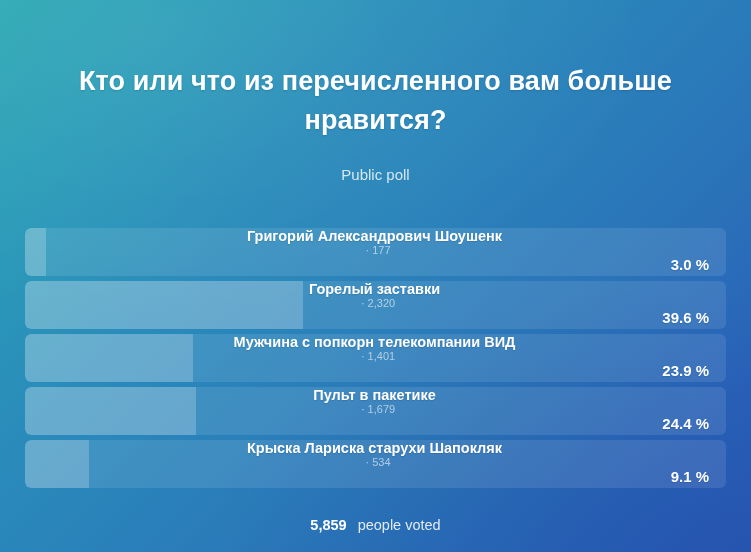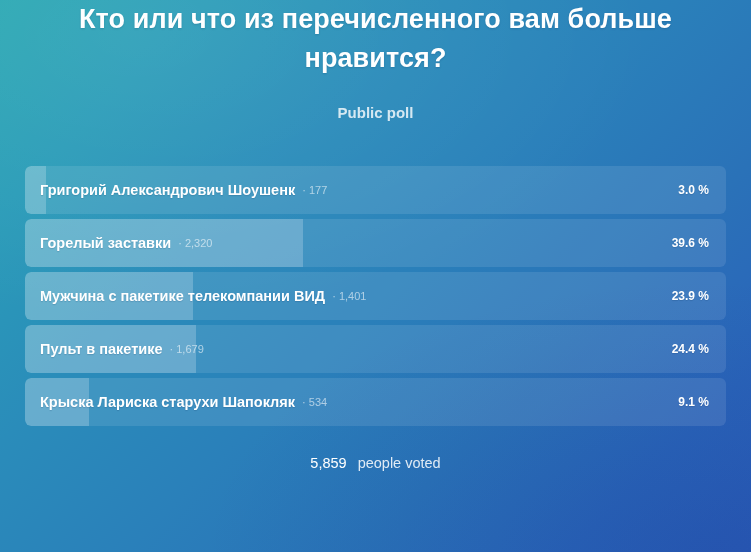--- a/index.html
+++ b/index.html
@@ -43,36 +43,37 @@
   }
 
   .poll-header {
     position: relative;
     z-index: 2;
     padding: 0 46px;
   }
 
   .poll-title {
     margin: 0;
+    padding-top: 62px;
     text-align: center;
     color: #ffffff;
     font-size: 27px;
     font-weight: bold;
     line-height: 39px;
     letter-spacing: 0.1px;
     text-shadow: 0 1px 2px rgba(0,40,80,0.18);
   }
 
   .poll-subtitle {
     margin: 0;
     padding-top: 26px;
     text-align: center;
     color: rgba(255,255,255,0.80);
     font-size: 15px;
-    font-weight: bold;
+    font-weight: normal;
     line-height: 18px;
   }
 
   .poll-options {
     position: relative;
     z-index: 2;
     margin-top: 44px;
     padding: 0 25px;
     display: flex;
     flex-direction: column;
@@ -98,20 +99,21 @@
   }
 
   .option-content {
     position: relative;
     z-index: 2;
     height: 100%;
     display: flex;
     align-items: center;
     padding: 0 17px 0 15px;
     box-sizing: border-box;
+    flex-direction: column;
   }
 
   .option-label {
     color: #ffffff;
     font-size: 14.5px;
     font-weight: bold;
     white-space: nowrap;
     text-shadow: 0 1px 1px rgba(0,40,80,0.16);
   }
 
@@ -119,39 +121,39 @@
     color: rgba(255,255,255,0.58);
     font-size: 11px;
     font-weight: normal;
     margin-left: 7px;
     white-space: nowrap;
   }
 
   .option-percent {
     margin-left: auto;
     color: #ffffff;
-    font-size: 12px;
+    font-size: 15px;
     font-weight: bold;
     white-space: nowrap;
     text-shadow: 0 1px 1px rgba(0,40,80,0.16);
     text-align: center;
   }
 
   .poll-footer {
     position: relative;
     z-index: 2;
     margin-top: 29px;
     text-align: center;
     font-size: 14.5px;
     color: rgba(255,255,255,0.82);
   }
 
   .footer-count {
     color: #ffffff;
-    font-weight: normal;
+    font-weight: bold;
   }
 
   .footer-suffix {
     color: rgba(255,255,255,0.86);
     font-weight: normal;
     margin-left: 11px;
   }
 </style>
 </head>
 <body>
@@ -176,21 +178,21 @@
         <div class="option-fill" style="width: 39.6%;"></div>
         <div class="option-content">
           <span class="option-label">Горелый заставки</span>
           <span class="option-votes">· 2,320</span>
           <span class="option-percent">39.6 %</span>
         </div>
       </div>
       <div class="poll-option">
         <div class="option-fill" style="width: 23.9%;"></div>
         <div class="option-content">
-          <span class="option-label">Мужчина с пакетике телекомпании ВИД</span>
+          <span class="option-label">Мужчина с попкорн телекомпании ВИД</span>
           <span class="option-votes">· 1,401</span>
           <span class="option-percent">23.9 %</span>
         </div>
       </div>
       <div class="poll-option">
         <div class="option-fill" style="width: 24.4%;"></div>
         <div class="option-content">
           <span class="option-label">Пульт в пакетике</span>
           <span class="option-votes">· 1,679</span>
           <span class="option-percent">24.4 %</span>

